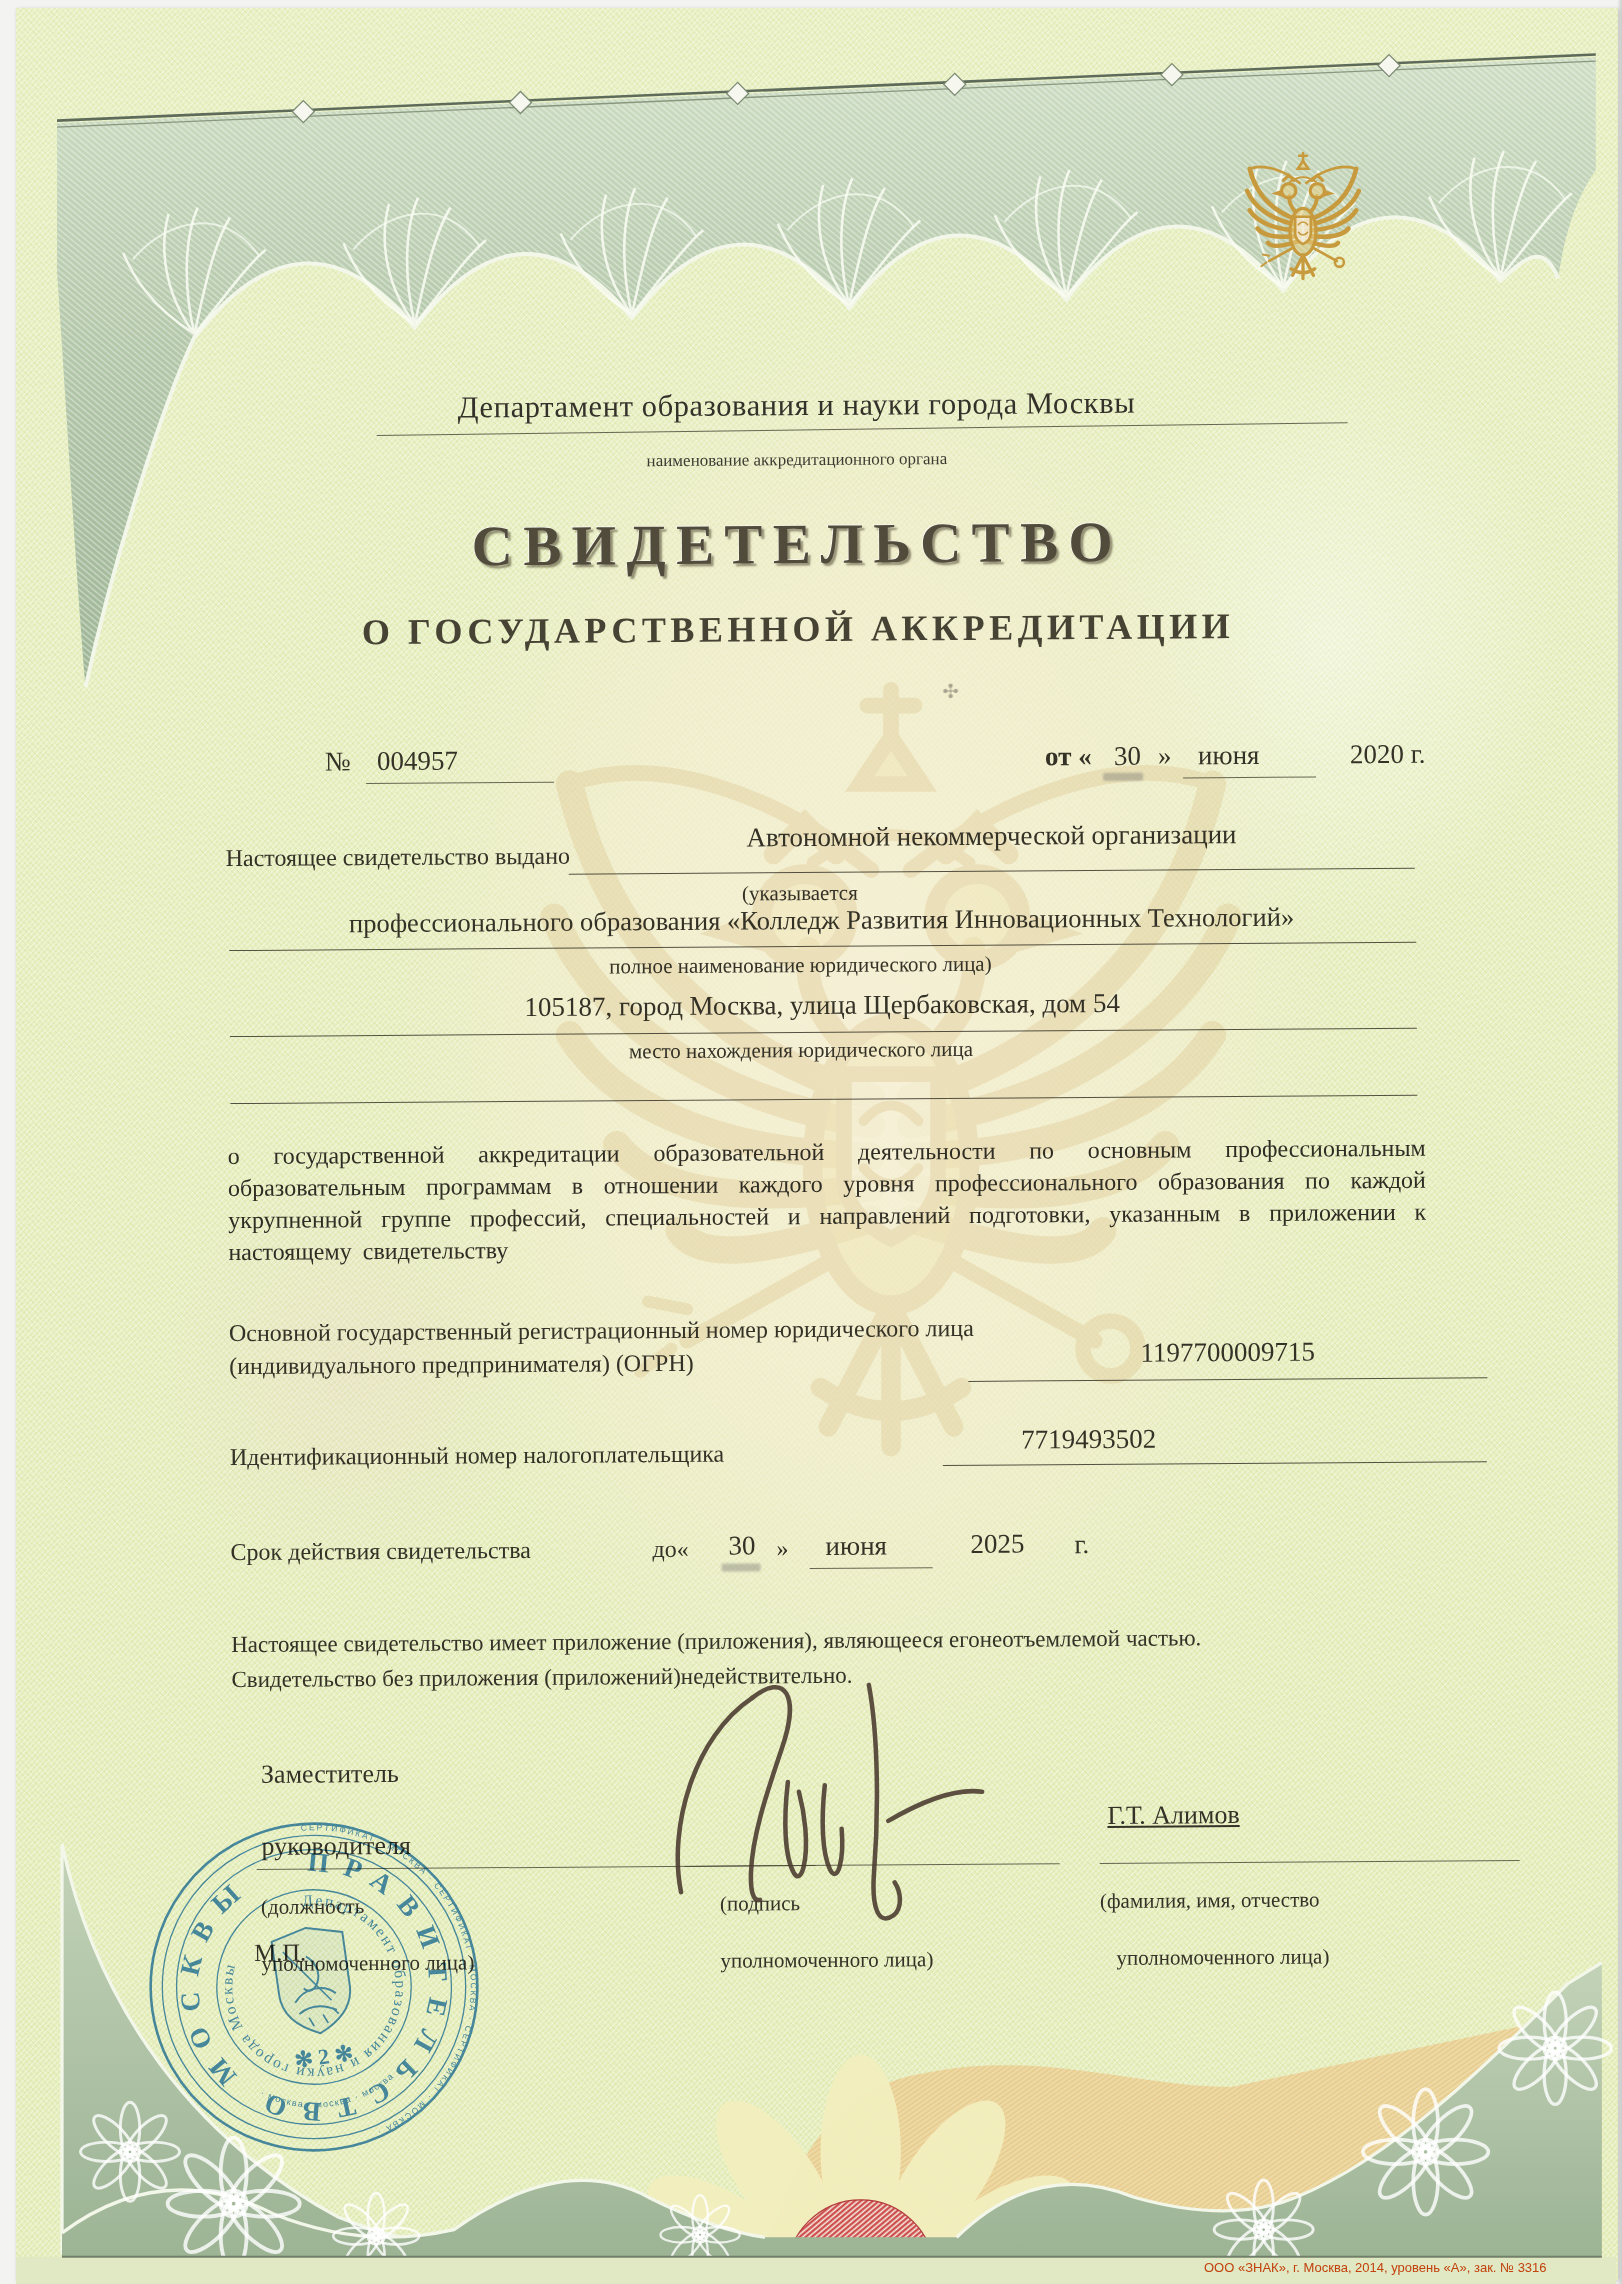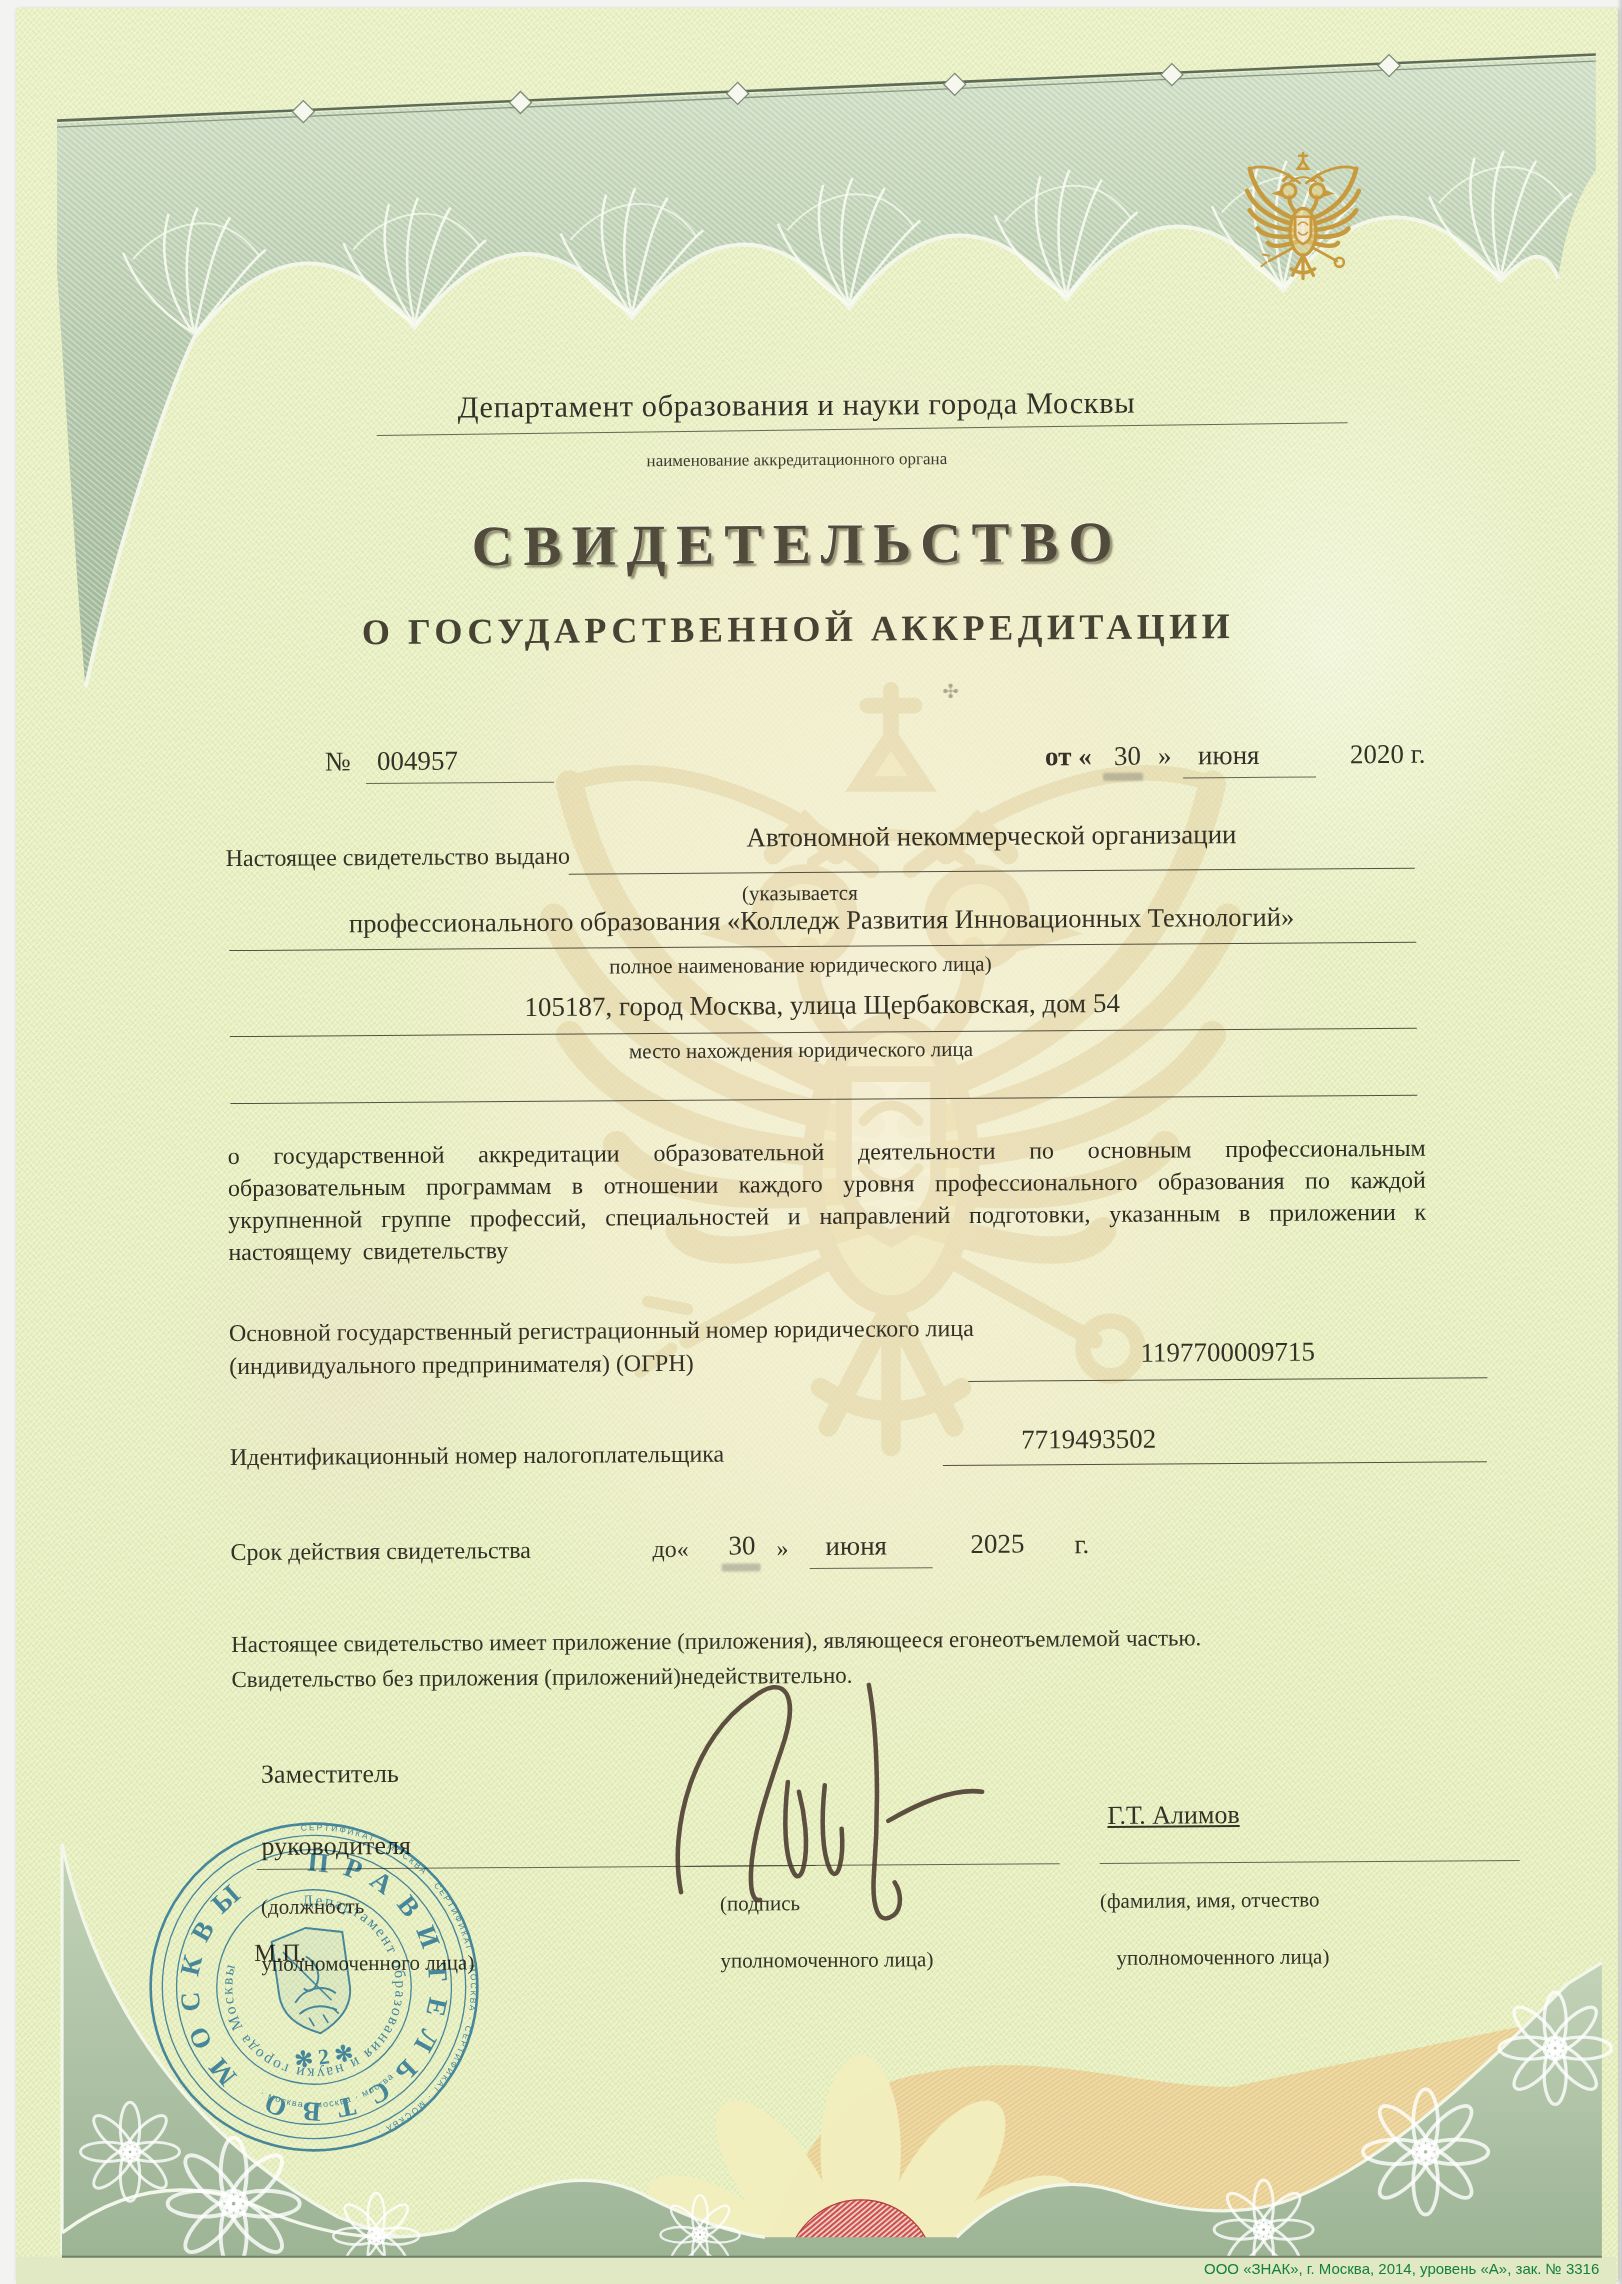--- a/index.html
+++ b/index.html
@@ -34,21 +34,21 @@
   .t-lbl{font-size:24px;}
   .t-val{font-size:27px;}
   .t-note{font-size:23px;}
   .t-sig{font-size:26px;}
   .t-capt{font-size:21px;}
   .rule{position:absolute;border-bottom:1.9px solid rgba(56,53,41,.85);}
   .rule-thin{position:absolute;border-bottom:1.3px solid rgba(70,67,52,.8);}
   .smudge{position:absolute;background:rgba(110,110,108,.38);filter:blur(1.3px);border-radius:1.9px;}
   .t-series-lbl{font-size:30px;color:#3b3e36;}
   .t-series-val{font-family:"DejaVu Sans Mono", monospace;font-weight:bold;font-size:30.5px;letter-spacing:3.2px;color:#343830;}
-  .t-print{font-family:"Liberation Sans", sans-serif;font-size:15px;color:#15803d;}
+  .t-print{font-family:"Liberation Sans", sans-serif;font-size:13px;color:#c2410c;}
   .content{position:absolute;left:0;top:0;width:1623px;height:2284px;transform:rotate(-0.4deg);transform-origin:50% 46%;}
   .artifact{position:absolute;color:rgba(95,92,80,.5);font-size:19.4px;filter:blur(0.6px);}
   svg{display:block;}
   .stamp{mix-blend-mode:multiply;opacity:.85;}
 </style>
 </head>
 <body>
 
 <div class="sheet"></div>
 

